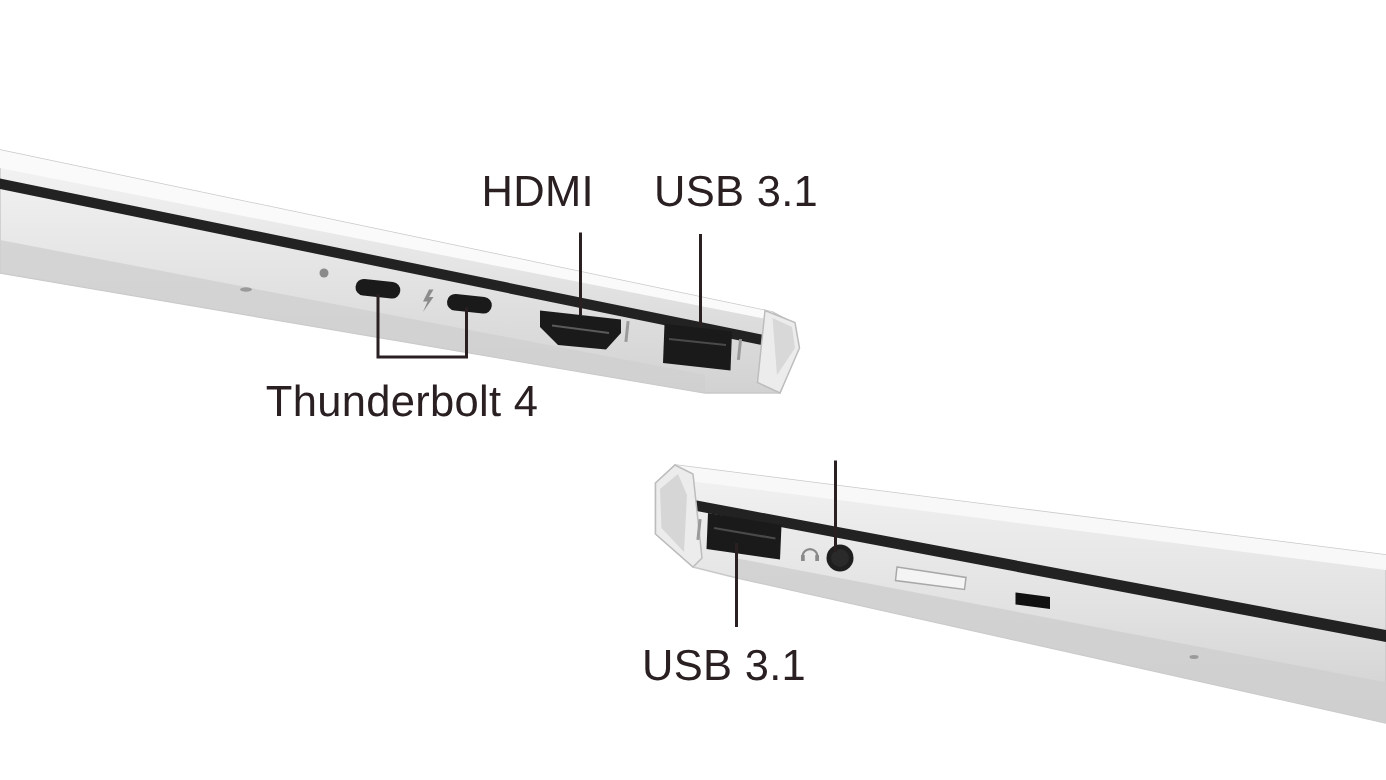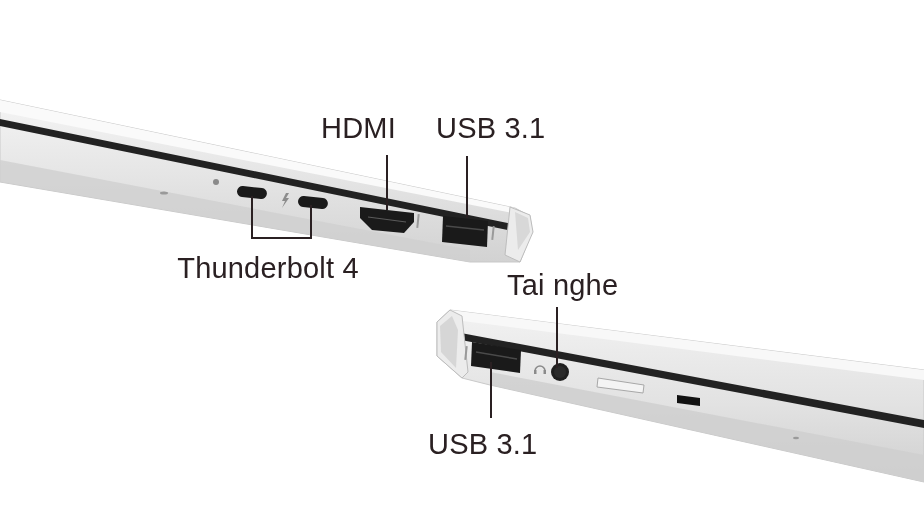--- a/index.html
+++ b/index.html
@@ -101,15 +101,14 @@
       <line x1="557" y1="307" x2="557" y2="368" stroke="#2a2022" stroke-width="2"></line>
       <line x1="491" y1="362" x2="491" y2="418" stroke="#2a2022" stroke-width="2"></line>
     </g>
   </svg>
 
   <div class="label" style="left:321px; top:114px;">HDMI</div>
   <div class="label" style="left:436px; top:114px;">USB 3.1</div>
 
   <div class="label center" style="left:165px; top:254px; width:206px;">Thunderbolt 4</div>
 
-  <div class="label" style="left:507px; top:271px;">Tai nghe</div>
   <div class="label" style="left:428px; top:430px;">USB 3.1</div>
 </div>
 
 </body></html>

